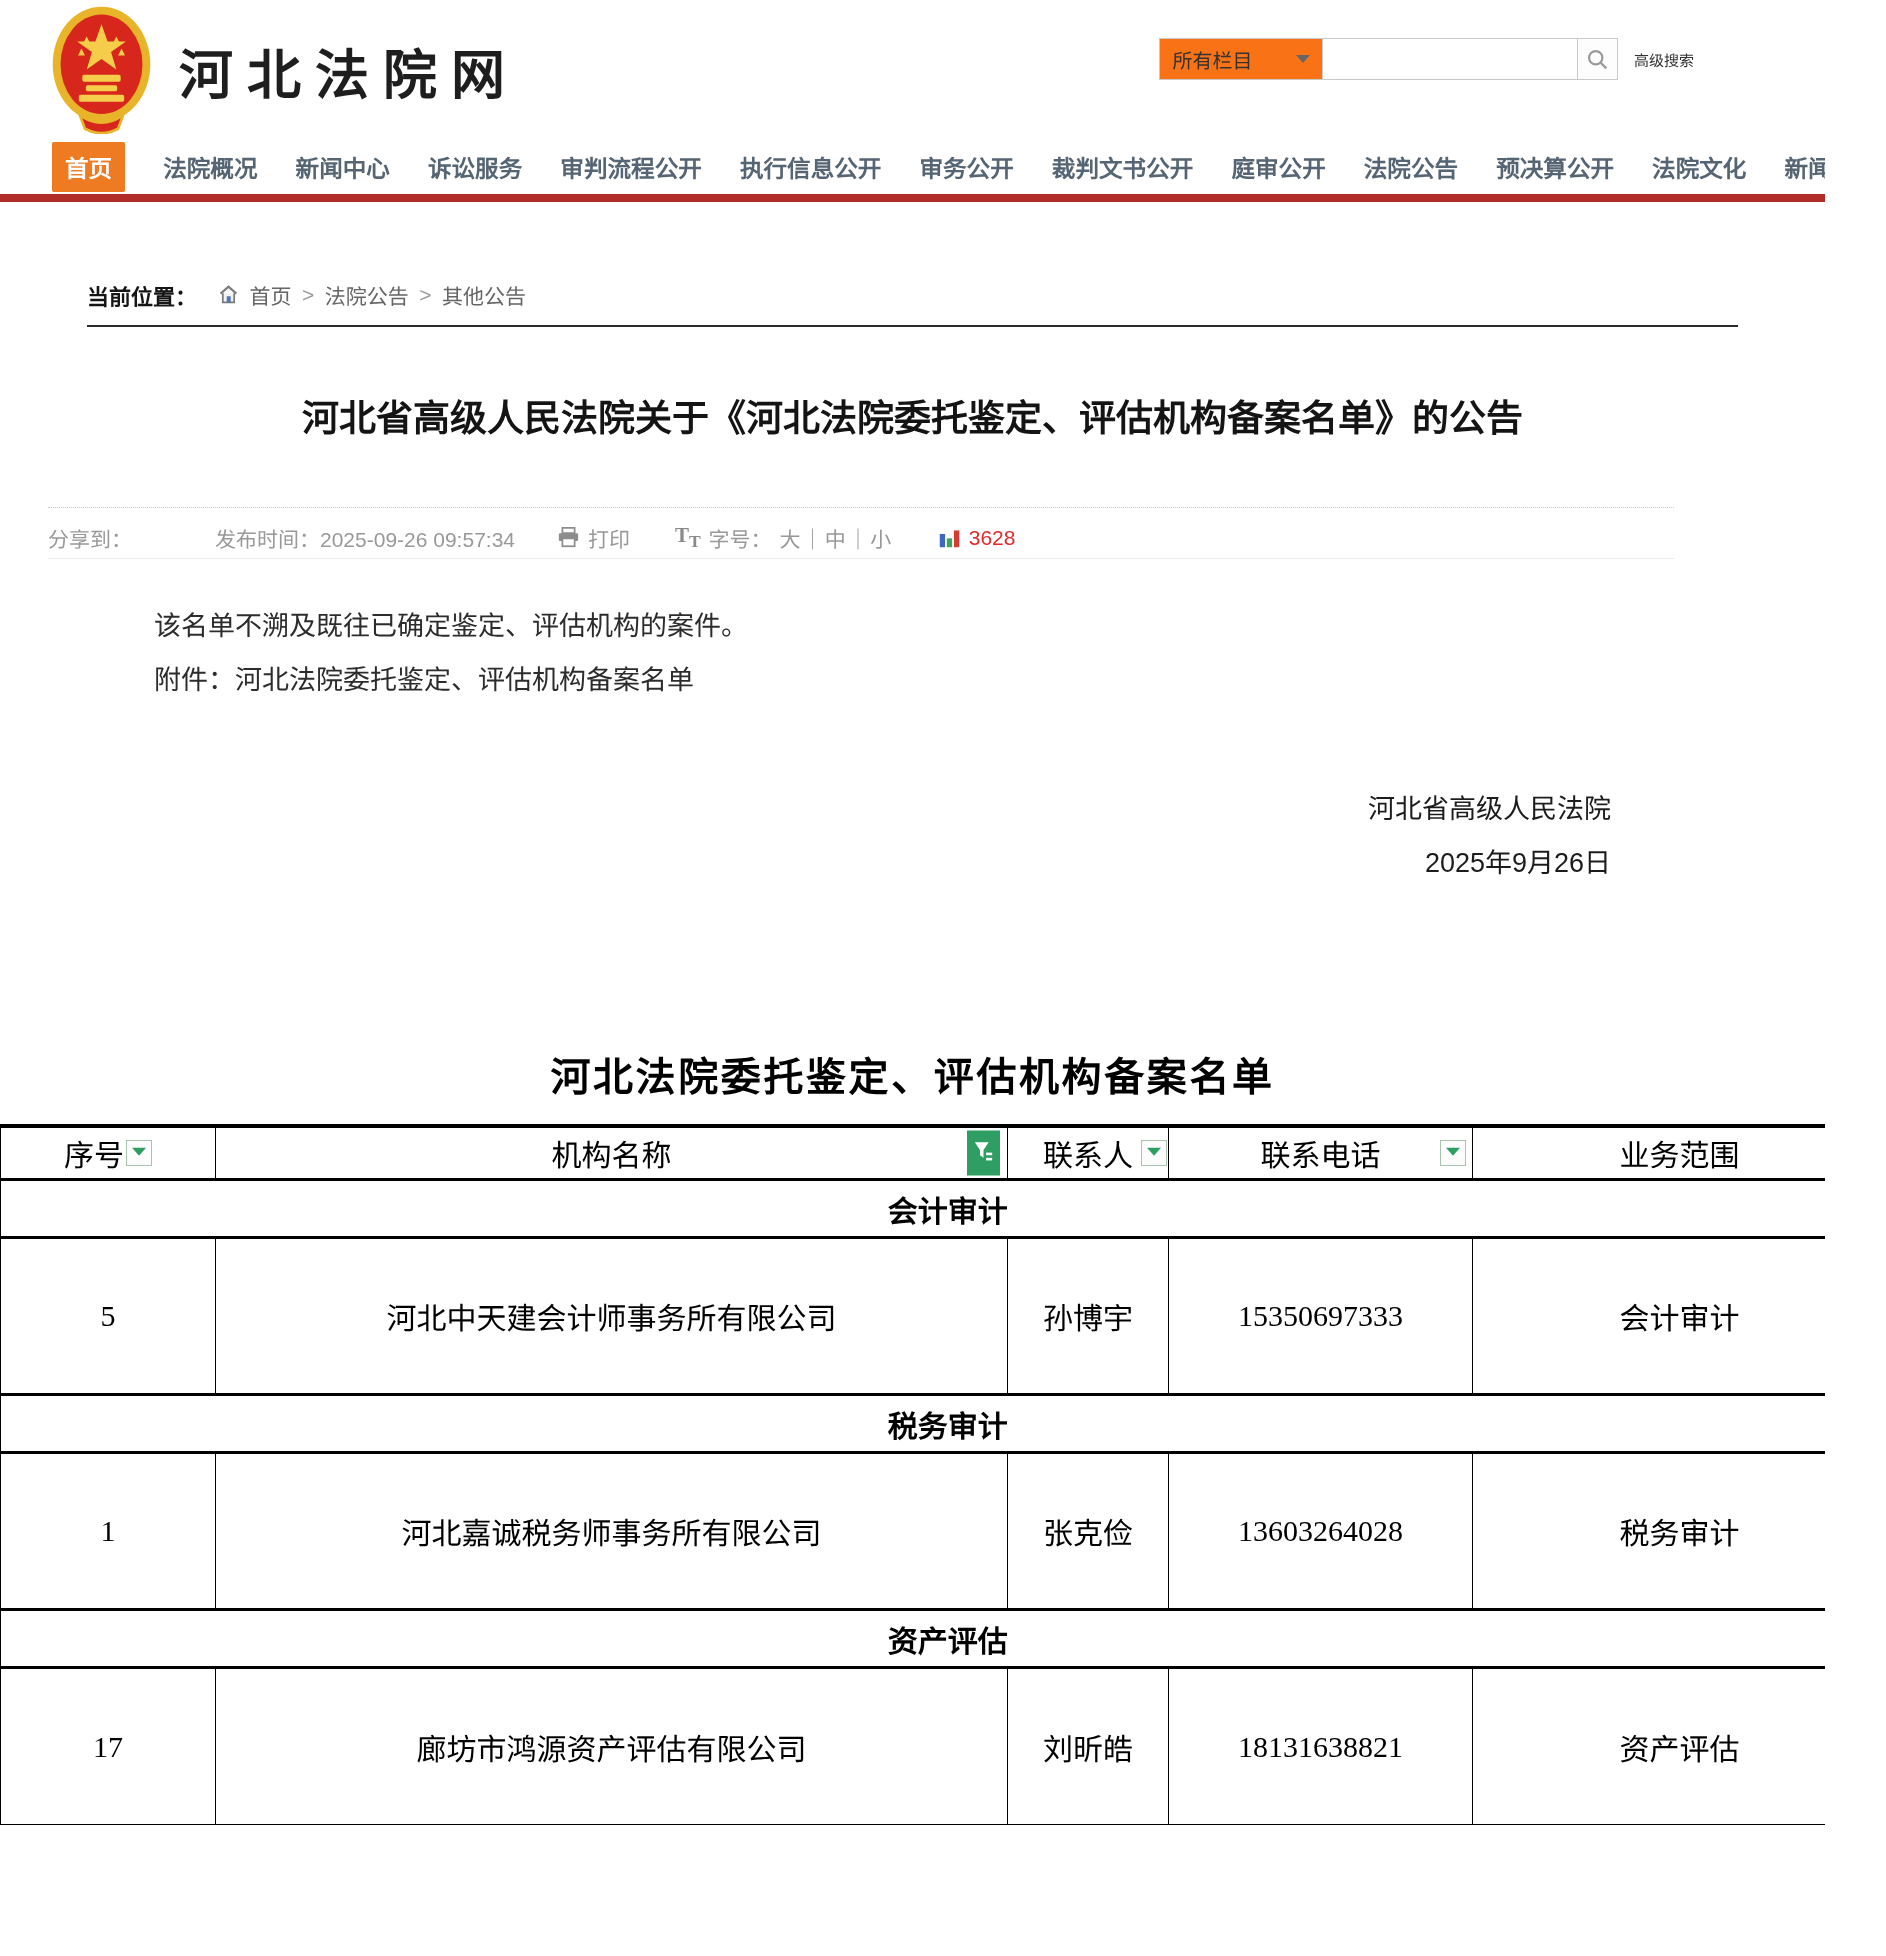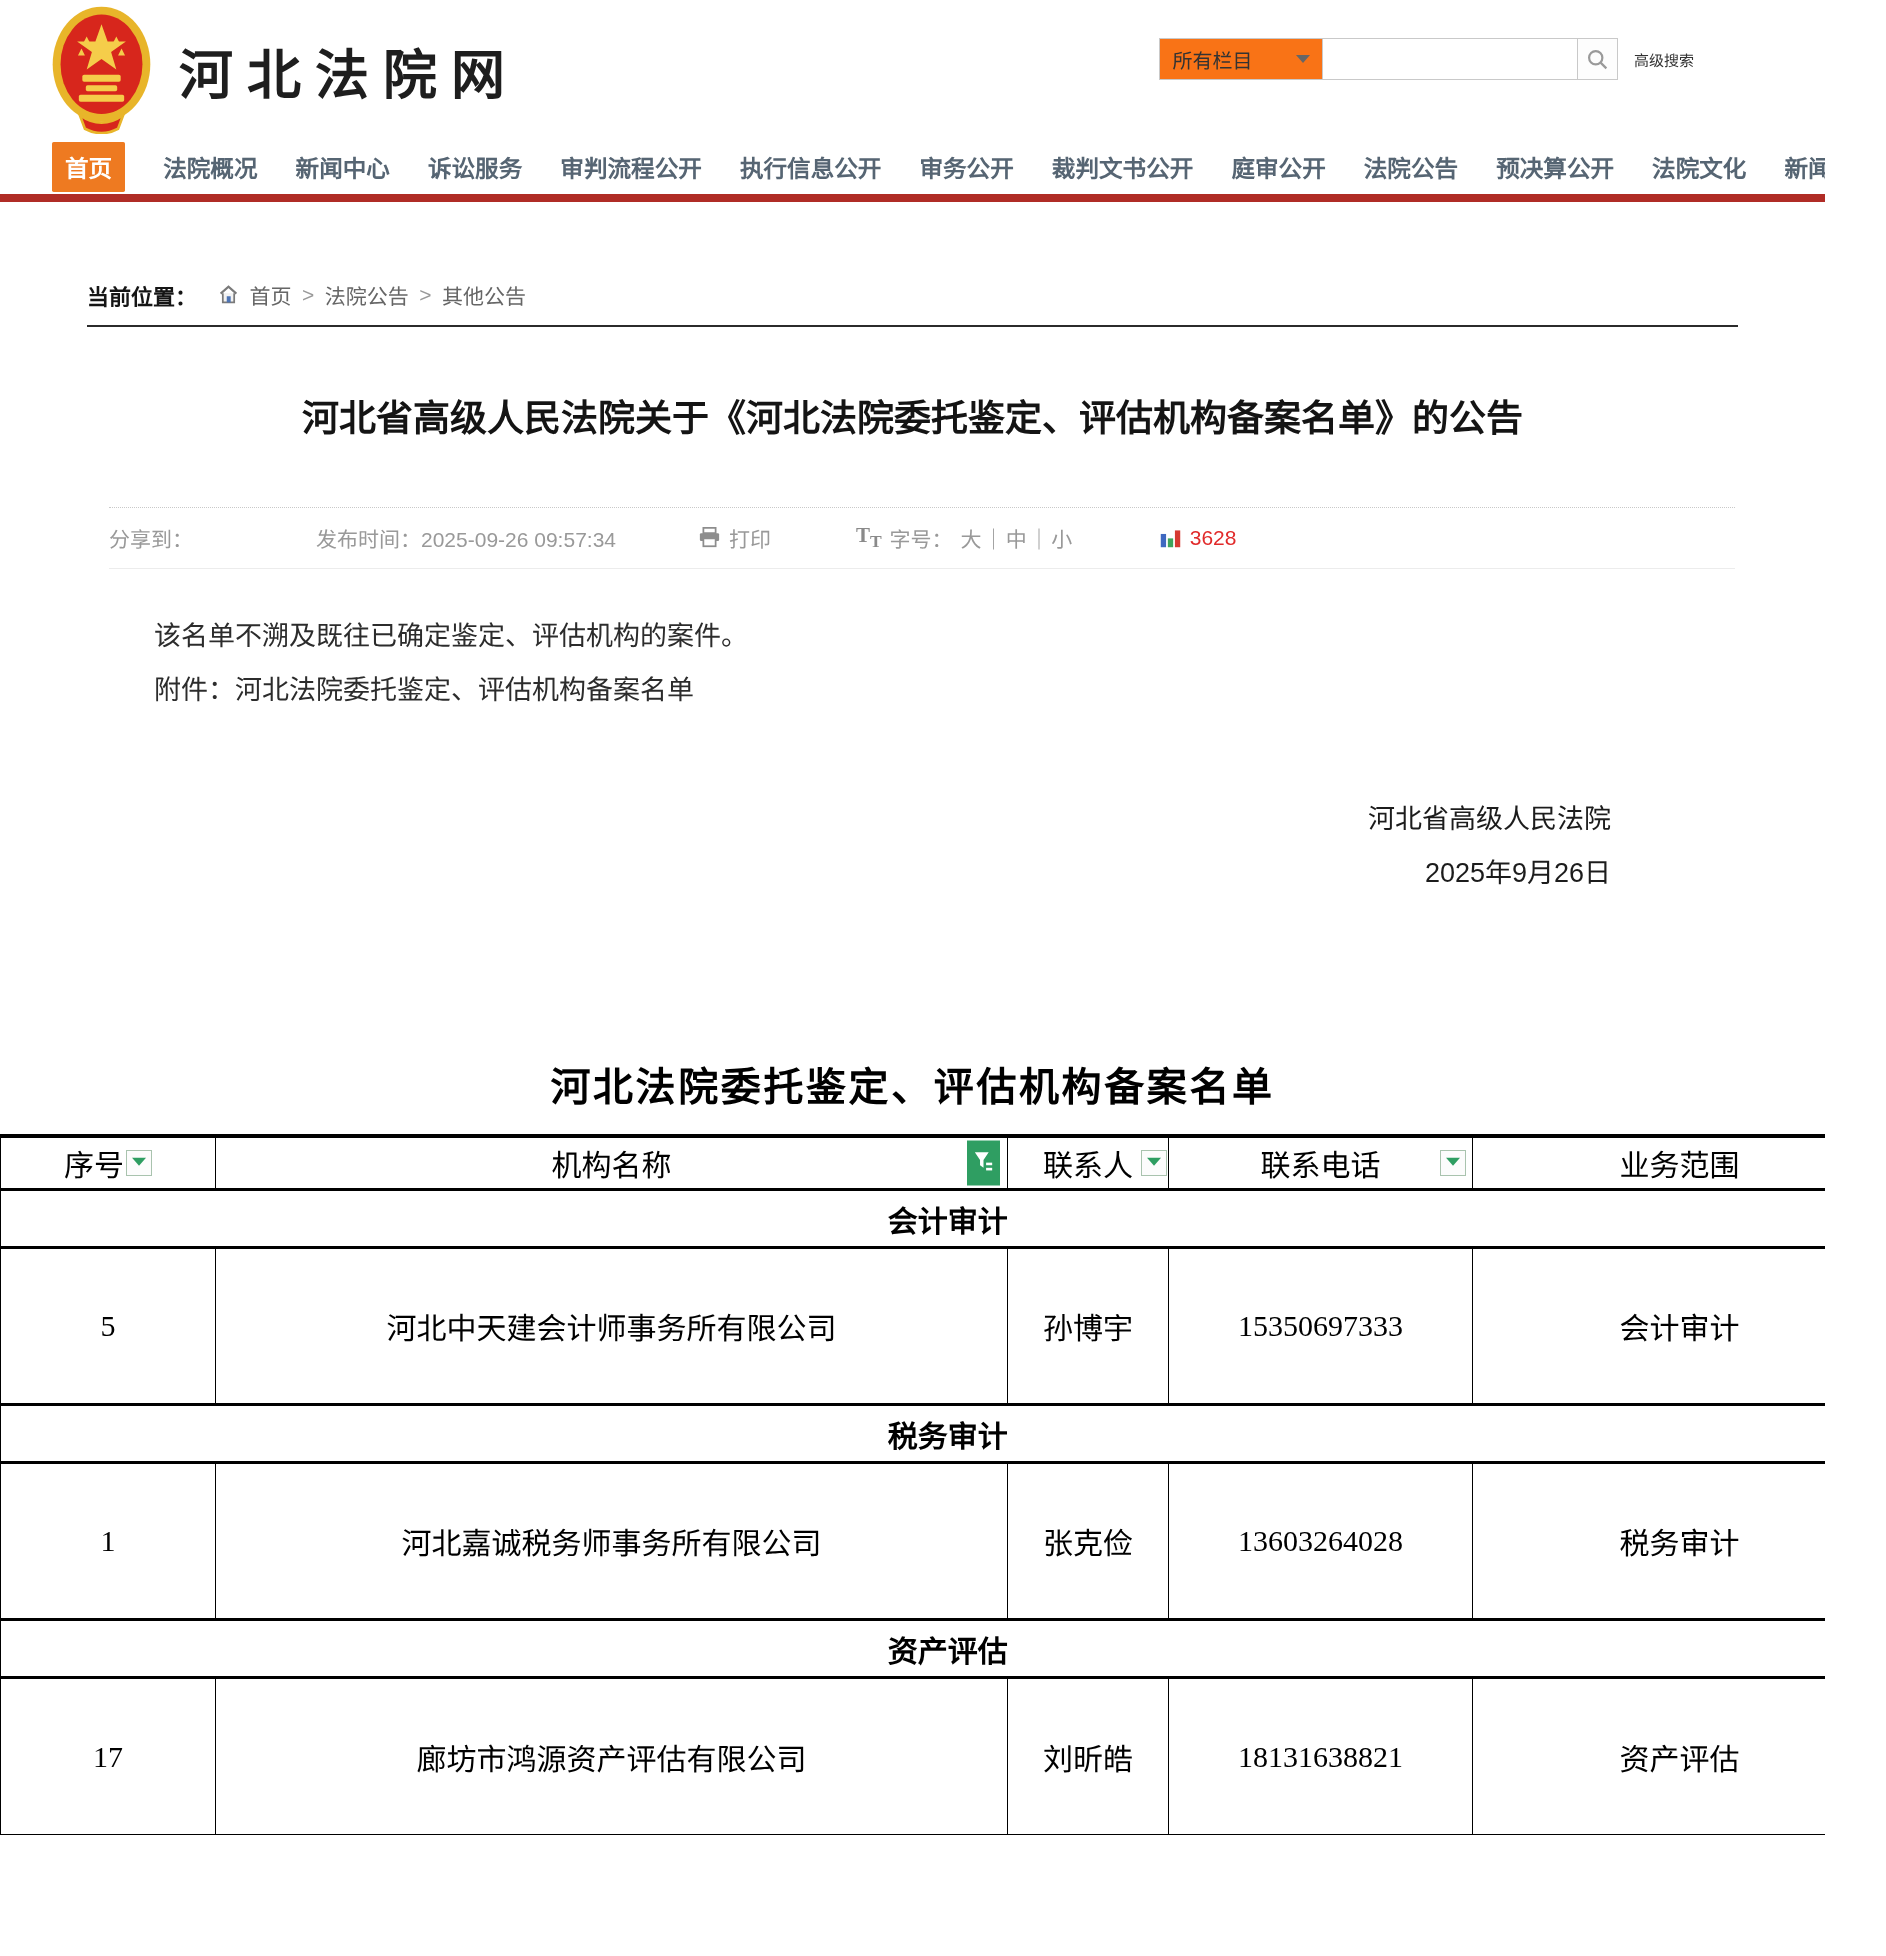--- a/index.html
+++ b/index.html
@@ -35,22 +35,22 @@
   
   .crumb { margin:77px 87px 0 87px; display:flex; align-items:center; gap:10.5px;
     font-size:21px; color:#777; }
   .crumb-label { font-size:22px; font-weight:700; color:#151515; margin-right:10.5px; }
   .crumb-link { cursor:pointer; color:#666; }
   .crumb-sep { color:#999; }
   .crumb-line { margin:14px 87px 0 87px; border-bottom:2.6px solid #2b2b2b; }
 
   
   .art-title { margin-top:61px; text-align:center; font-size:37px; font-weight:700; color:#141414; }
-  .meta { margin:65px 0 0 109px; width:1626px; border-top:0.9px dotted #c9c9c9; border-bottom:0.9px solid #ececec;
-    padding:15px 0 15px 0; display:flex; align-items:center; font-size:21px; color:#999;gap:40px; }
+  .meta { margin:65px 0 0 48px; width:1626px; border-top:0.9px dotted #c9c9c9; border-bottom:0.9px solid #ececec;
+    padding:15px 0 5px 0; display:flex; align-items:center; font-size:21px; color:#999; }
   .meta .share { margin-right:83px; }
   .meta .time { margin-right:42px; }
   .meta .grp { display:flex; align-items:center; gap:7.9px; margin-right:45px; cursor:pointer; }
   .meta .sizes { letter-spacing:1.7px; }
   .meta .views { color:#e12a2a; cursor:default; }
   .tr-glyph { font-family:"Liberation Serif",serif; font-weight:700; font-size:21px; color:#8a8a8a; }
 
   .body-text { margin:40px 100px 0 100px; width:1548px; font-size:27px; line-height:54px;
     color:#2c2c2c; }
   .body-text p { text-indent:2em; }

